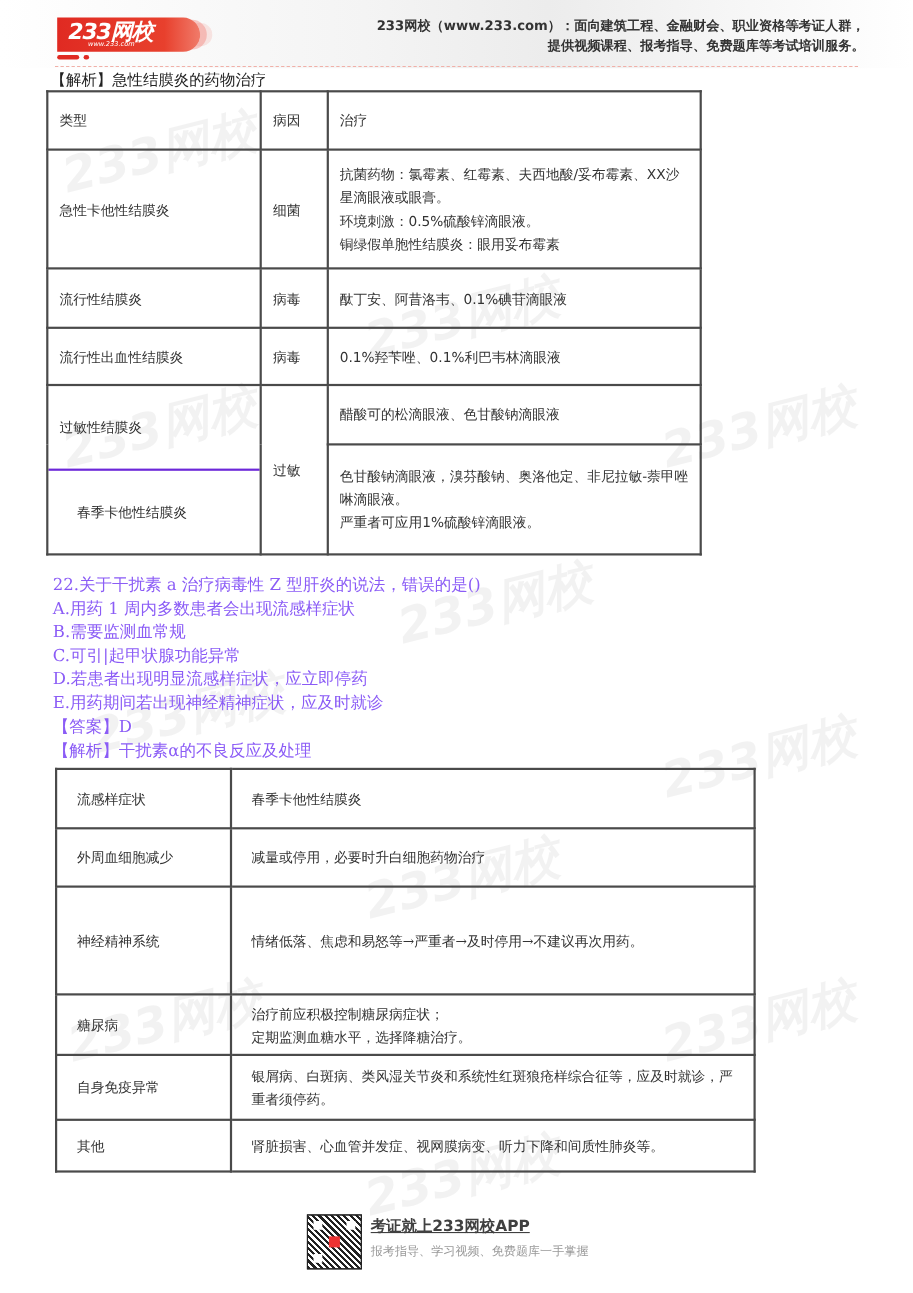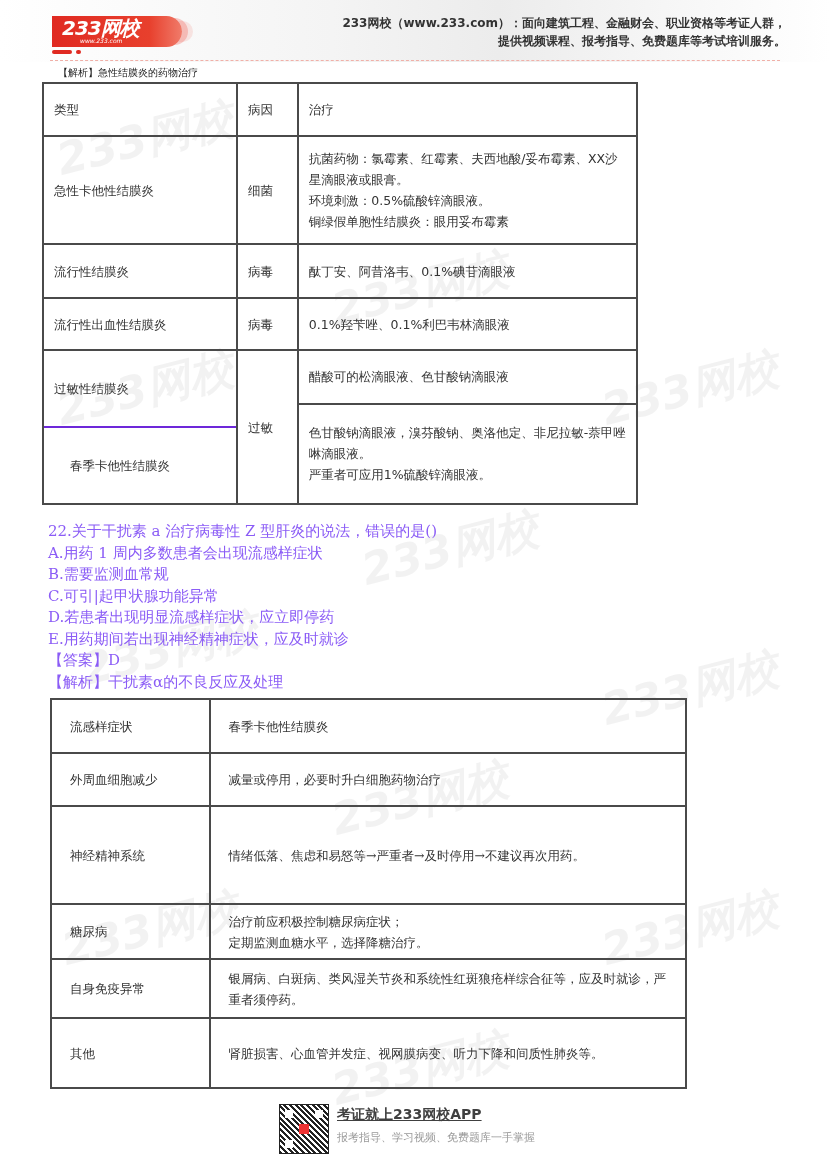--- a/index.html
+++ b/index.html
@@ -36,21 +36,21 @@
   }
   .header-rule {
     position: absolute; left: 50px; top: 60px; width: 730px; height: 0;
     border-top: 1px dashed #f0b0a8;
   }
   .watermark {
     position: absolute; font-family: "DejaVu Sans", sans-serif; font-weight: bold; font-style: italic;
     color: rgba(0,0,0,0.05); font-size: 44px; transform: rotate(-14deg); pointer-events: none; white-space: nowrap;
   }
   .section-heading {
-    position: absolute; font-size: 10px; line-height: 20px; color: #222; margin-left: 12px;
+    position: absolute; font-size: 14px; line-height: 20px; color: #222;
   }
   table.t {
     position: absolute; border-collapse: collapse;
     font-family: "DejaVu Sans", sans-serif; font-size: 12.5px; color: #333;
   }
   table.t td {
     border: 2px solid #4a4a4a; padding: 0 10px; vertical-align: middle; line-height: 21px;
   }
   table.t2 td { padding: 0 18px; font-family: "DejaVu Serif", serif; font-size: 12.5px; }
   .q-block {
@@ -191,21 +191,21 @@
     <td>糖尿病</td>
     <td>
       <div>治疗前应积极控制糖尿病症状；</div>
       <div>定期监测血糖水平，选择降糖治疗。</div>
     </td>
   </tr>
   <tr style="height:59px;">
     <td>自身免疫异常</td>
     <td>银屑病、白斑病、类风湿关节炎和系统性红斑狼疮样综合征等，应及时就诊，严重者须停药。</td>
   </tr>
-  <tr style="height:70px;margin-top:19px;">
+  <tr style="height:47px;margin-top:19px;">
     <td>其他</td>
     <td>肾脏损害、心血管并发症、视网膜病变、听力下降和间质性肺炎等。</td>
   </tr>
 </tbody>
   </table>
 
 <div class="footer">
   <div class="qr">
       <div class="qr-center"></div>
     </div>

